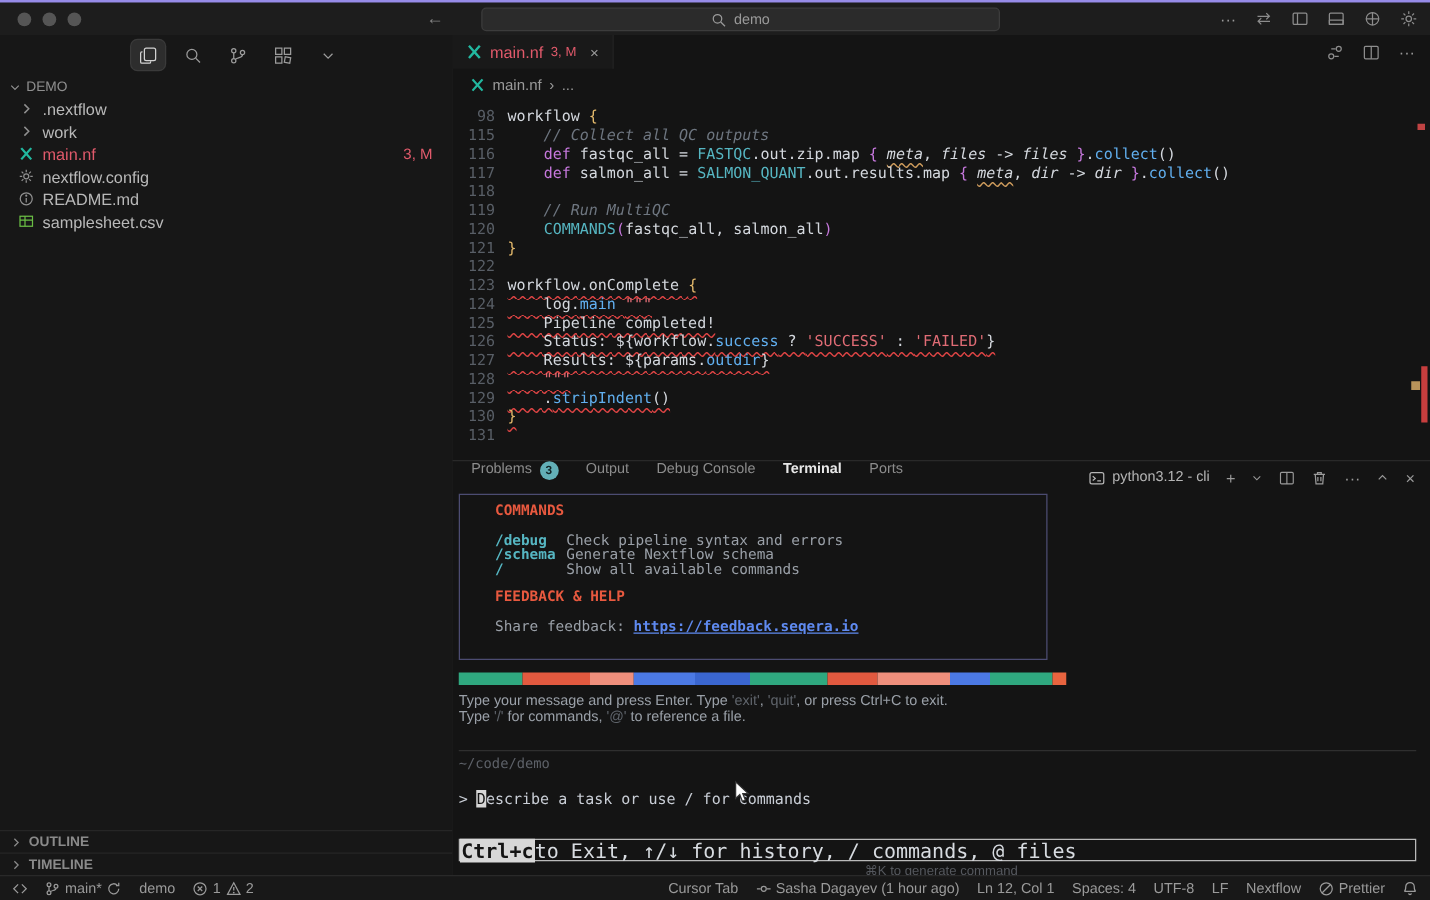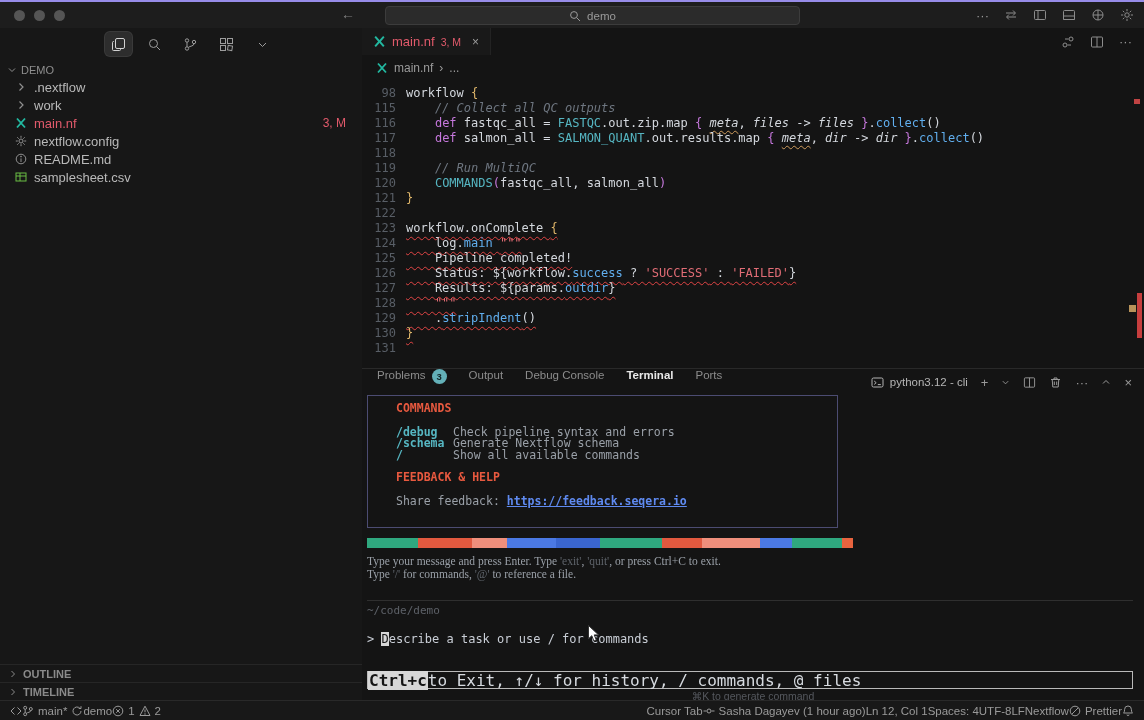--- a/index.html
+++ b/index.html
@@ -96,36 +96,36 @@
   .cmd-list{margin-top:12px}
   .cmd-row{display:flex;line-height:11.6px}
   .cmd{color:var(--command_teal,#56b6c2);font-weight:700;width:57px;flex:none}
   .box-title2{margin-top:11px}
   .feedback-row{margin-top:12px}
   .feedback-link{color:var(--link_blue,#5f8af0);font-weight:700;text-decoration:underline;cursor:pointer}
 
   .rainbow{position:absolute;left:5px;top:169px;width:486px;height:10px;display:flex}
   .rb-seg{height:100%}
 
-  .hints{position:absolute;left:5px;top:186px;font-family:Liberation Serif, serif;font-size:11.5px;line-height:13px;color:#9aa0a8}
+  .hints{position:absolute;left:5px;top:186px;font-family:Liberation Sans, sans-serif;font-size:11.5px;line-height:13px;color:#9aa0a8}
   .dim-quote{color:#5f646b}
   .input-divider{position:absolute;left:5px;top:231px;width:766px;border-top:1px solid #2f2f2f}
   .cwd{position:absolute;left:5px;top:235px;font-family:"DejaVu Sans Mono",monospace;font-size:11px;color:#5d6168}
   .prompt-line{position:absolute;left:5px;top:263px;font-family:"DejaVu Sans Mono",monospace;font-size:12px;color:#c9ced6;cursor:text}
   .block-cursor{background:#d7d7d7;color:#141414}
   .footer-box{position:absolute;left:5px;top:302px;width:764px;height:16px;border:1px solid #b9b9b9;
       display:flex;align-items:center;padding-left:0;font-family:"DejaVu Sans Mono",monospace;
       font-size:16px;color:#d7dbe0;box-sizing:content-box}
   .footer-key{background:#d7d7d7;color:#141414;font-weight:700;padding:0 1px}
   .kbd-hint{position:absolute;left:0;top:321px;width:100%;text-align:center;font-size:10.5px;color:#55585e}
 
   
   .statusbar{position:absolute;left:0;top:700px;width:100%;height:20px;background:#181818;border-top:1px solid #292929;
       display:flex;align-items:center;justify-content:space-between;padding:0 10px;box-sizing:border-box;font-size:11.5px;color:#9a9a9a}
-  .sb-group{display:flex;align-items:flex-start}
+  .sb-group{display:flex;gap:14px;align-items:flex-start}
   .sb-item{display:flex;align-items:center;gap:4px;cursor:pointer;white-space:nowrap}
   .sb-item .ic{width:12px;height:12px}
 
   .mouse-cursor{position:absolute;left:587px;top:624px;z-index:30;width:13px;height:19px;pointer-events:none}
 </style>
 </head>
 <body>
 
 <div id="root">
   <div class="top-accent"></div>

